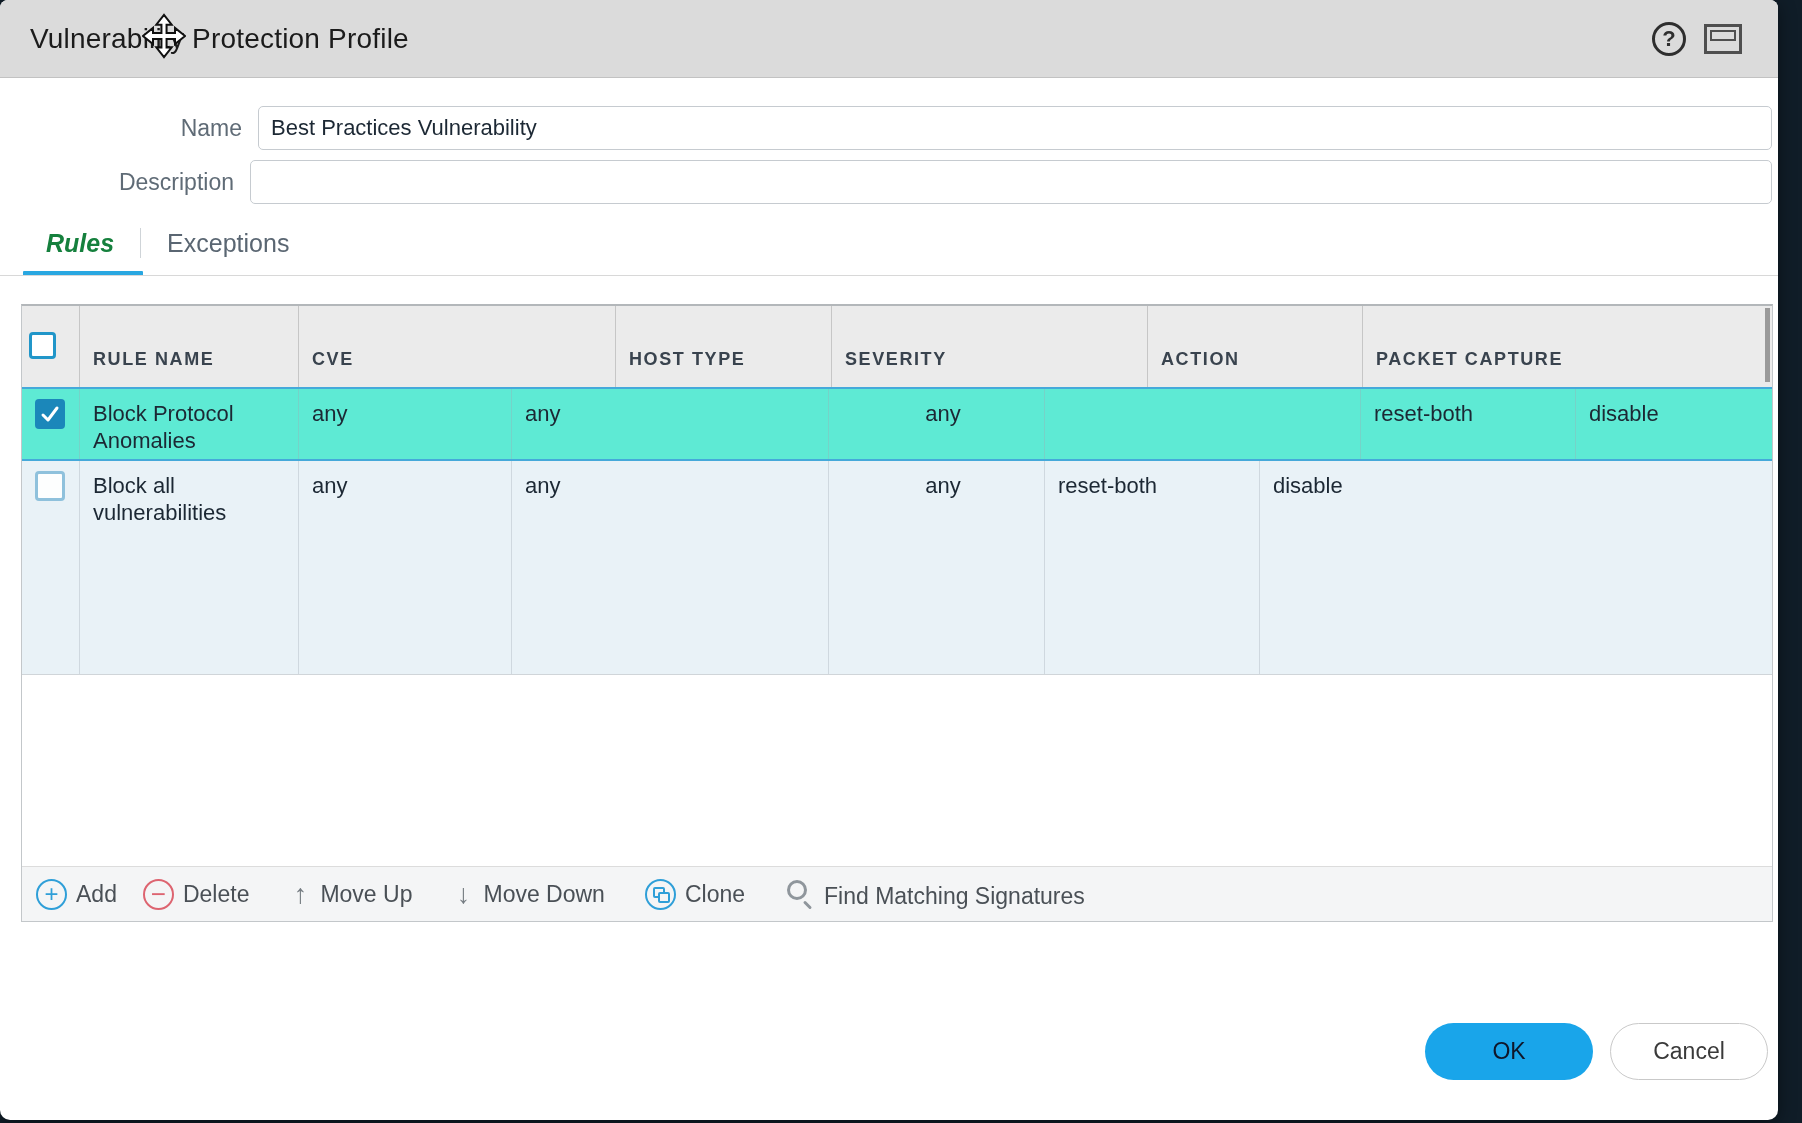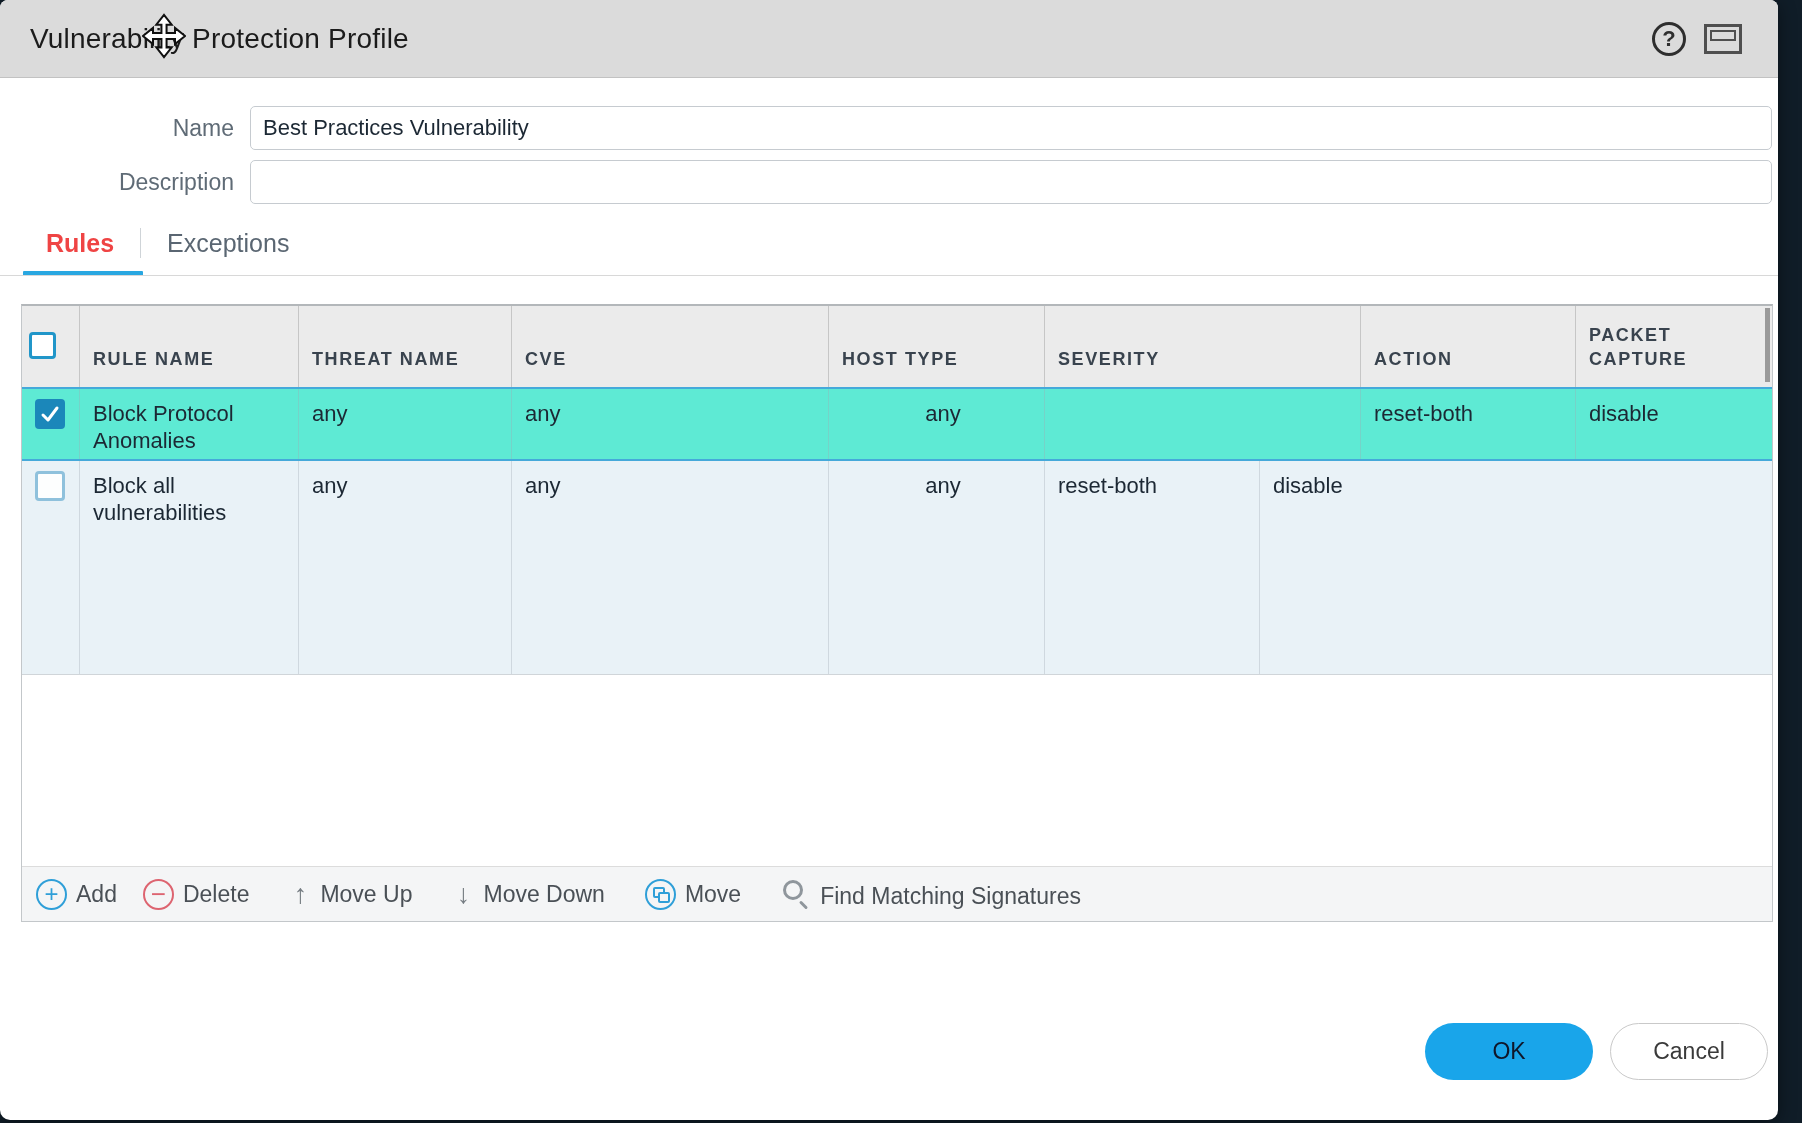--- a/index.html
+++ b/index.html
@@ -30,31 +30,31 @@
     font-size:22px; font-weight:bold; color:#2e2e2e; background:transparent;
   }
   .win-icon { width:38px; height:30px; border:3px solid #4f4f4f; position:relative; background:transparent; }
   .win-icon::before {
     content:""; position:absolute; left:3px; right:3px; top:3px; height:7px;
     border:2px solid #4f4f4f;
   }
   .move-cursor { position:absolute; left:142px; top:12px; width:44px; height:48px; }
   
   .form-row { position:absolute; left:0; right:0; height:44px; display:flex; align-items:center; }
-  .form-row.name-row { top:106px; }
+  .form-row.name-row { top:106px;padding-left:8px; }
   .form-row.desc-row { top:160px; }
   .form-label { width:250px; text-align:right; padding-right:16px; font-size:23px; color:#5f6b76; }
   .form-input {
     flex:1; height:44px; margin-right:6px; border:1px solid #c6cbd0; border-radius:5px;
     font-family:inherit; font-size:22px; color:#1c2834; padding:0 12px; outline:none; background:#fff;
   }
   
   .tabs { position:absolute; top:228px; left:46px; display:flex; align-items:center; gap:26px; }
   .tab { font-size:25px; cursor:pointer; }
-  .tab.active { color:#ef4444; font-weight:bold; }
+  .tab.active { color:#15803d; font-weight:bold;font-style:italic; }
   .tab.inactive { color:#5a6672; }
   .tab-sep { width:1px; height:30px; background:#cfd4d8; }
   .tab-underline { position:absolute; top:271px; left:23px; width:120px; height:5px; background:#29a7e1; border-radius:1px; }
   .tabs-baseline { position:absolute; top:275px; left:0; right:0; height:1px; background:#d8d8d8; }
   
   .rule-table {
     position:absolute; top:304px; left:21px; width:1752px; height:618px;
     border:1px solid #c3c7ca; border-top:2px solid #b3b7ba;
     display:flex; flex-direction:column; background:#fff;
   }
@@ -150,21 +150,20 @@
   <div class="tab-underline"></div>
   <div class="tabs-baseline"></div>
 
   <div class="rule-table">
 
     <div class="trow thead">
       <div class="cell c-check">
         <div class="checkbox cb-header"></div>
       </div>
       <div class="cell c-rule">RULE NAME</div>
-      <div class="cell c-threat">THREAT NAME</div>
       <div class="cell c-cve">CVE</div>
       <div class="cell c-host">HOST TYPE</div>
       <div class="cell c-sev">SEVERITY</div>
       <div class="cell c-action">ACTION</div>
       <div class="cell c-pcap">PACKET CAPTURE</div>
       <div class="scroll-thumb"></div>
     </div>
 
     <div class="trow body-row row-selected">
       <div class="cell c-check" style="padding-top:0;">
@@ -212,21 +211,21 @@
       </div>
       <div class="tool-btn" style="margin-left:14px;">
         <div class="icon-arrow">↓</div>
         <span>Move Down</span>
       </div>
       <div class="tool-btn" style="margin-left:14px;">
         <div class="icon-circle icon-clone">
           <div class="sq back"></div>
             <div class="sq front"></div>
         </div>
-        <span>Move</span>
+        <span>Clone</span>
       </div>
       <div class="tool-btn" style="margin-left:14px;align-items:flex-end;">
         <div class="icon-search">
           <div class="lens"></div>
             <div class="handle"></div>
         </div>
         <span>Find Matching Signatures</span>
       </div>
     </div>
   </div>

